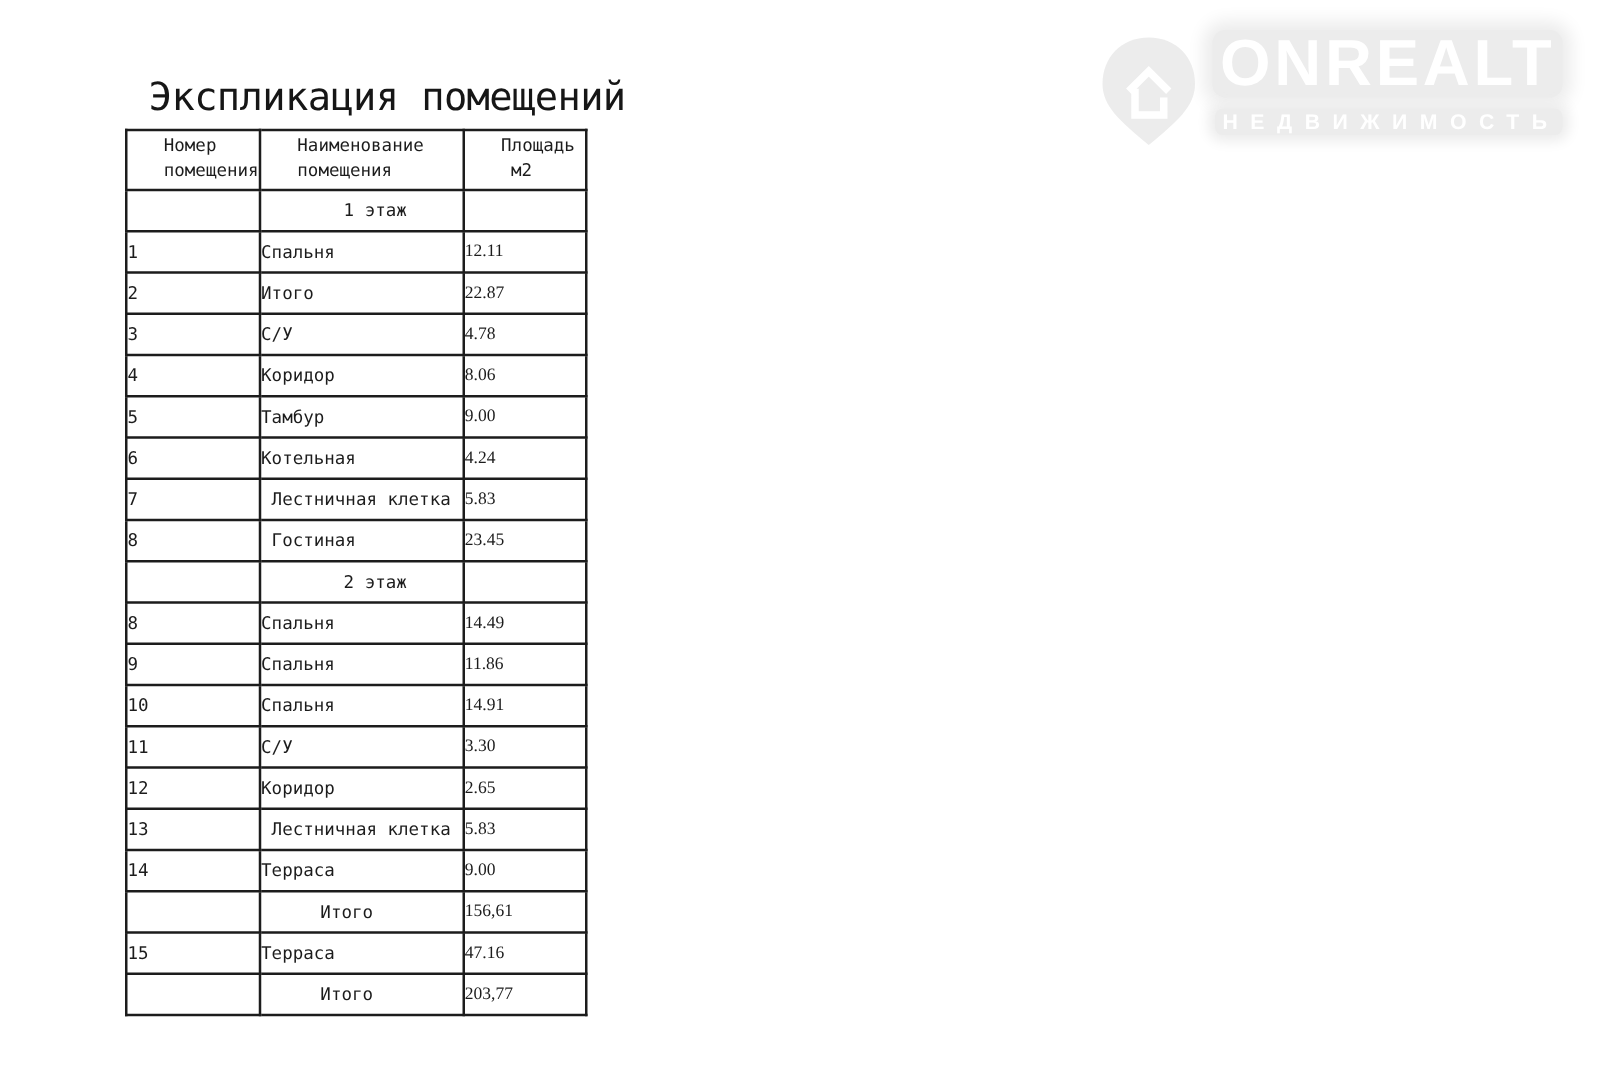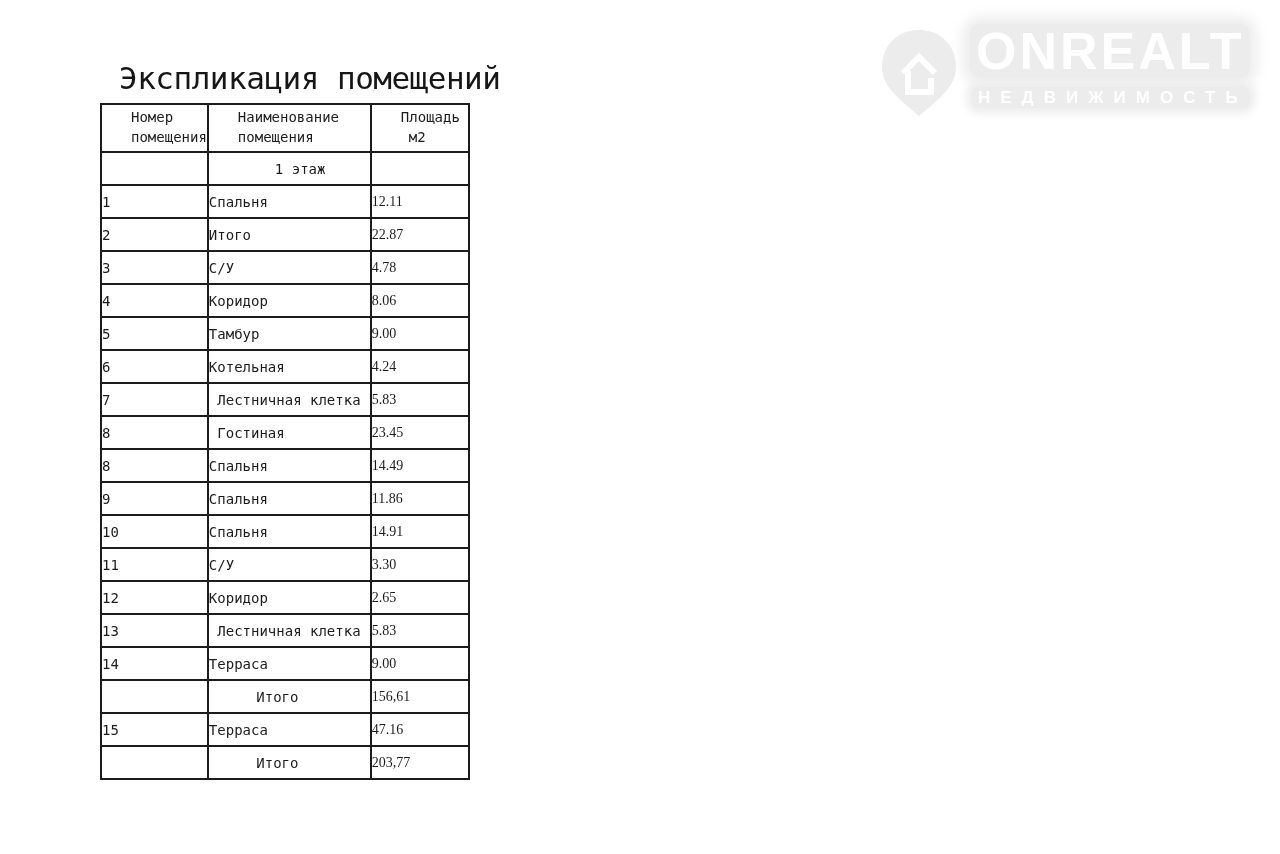--- a/index.html
+++ b/index.html
@@ -141,20 +141,25 @@
         <tr class="data">
           <td class="c-num">7</td>
           <td class="c-name"> Лестничная клетка</td>
           <td class="c-area">5.83</td>
         </tr>
         <tr class="data">
           <td class="c-num">8</td>
           <td class="c-name"> Гостиная</td>
           <td class="c-area">23.45</td>
         </tr>
+        <tr class="section">
+          <td class="c-num"></td>
+          <td class="c-name">2 этаж</td>
+          <td class="c-area"></td>
+        </tr>
         <tr class="data">
           <td class="c-num">8</td>
           <td class="c-name">Спальня</td>
           <td class="c-area">14.49</td>
         </tr>
         <tr class="data">
           <td class="c-num">9</td>
           <td class="c-name">Спальня</td>
           <td class="c-area">11.86</td>
         </tr>

